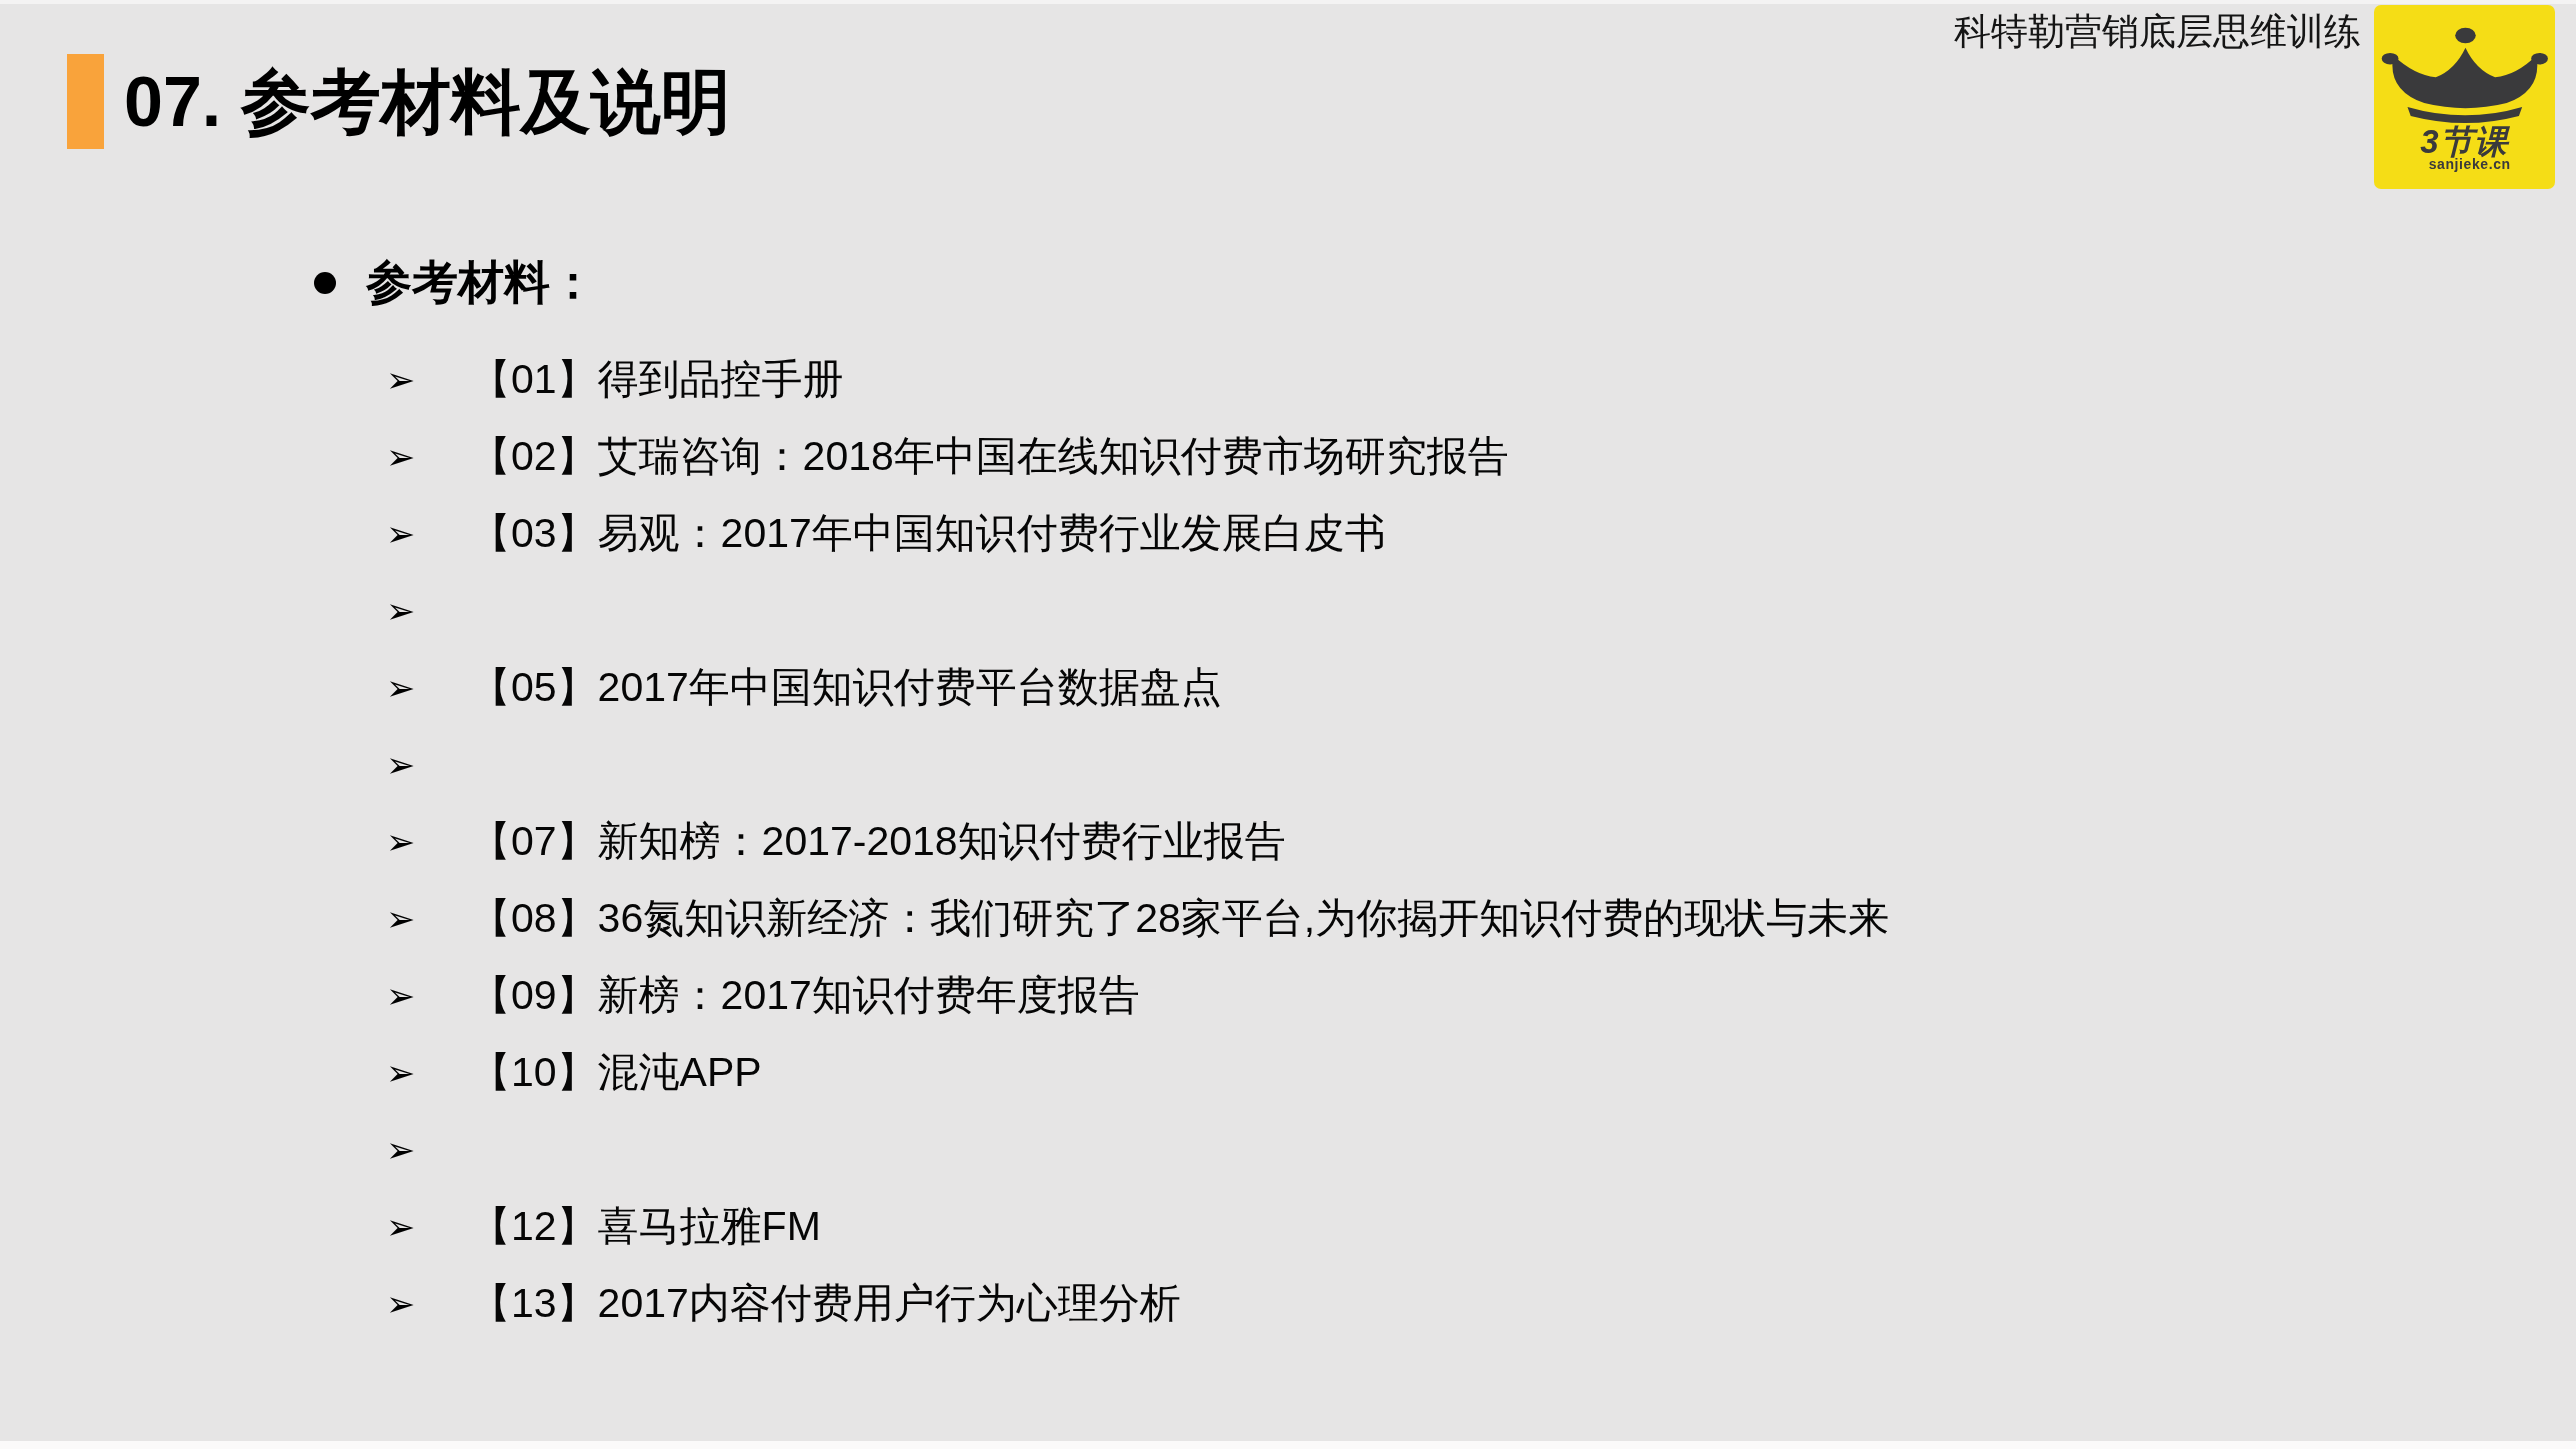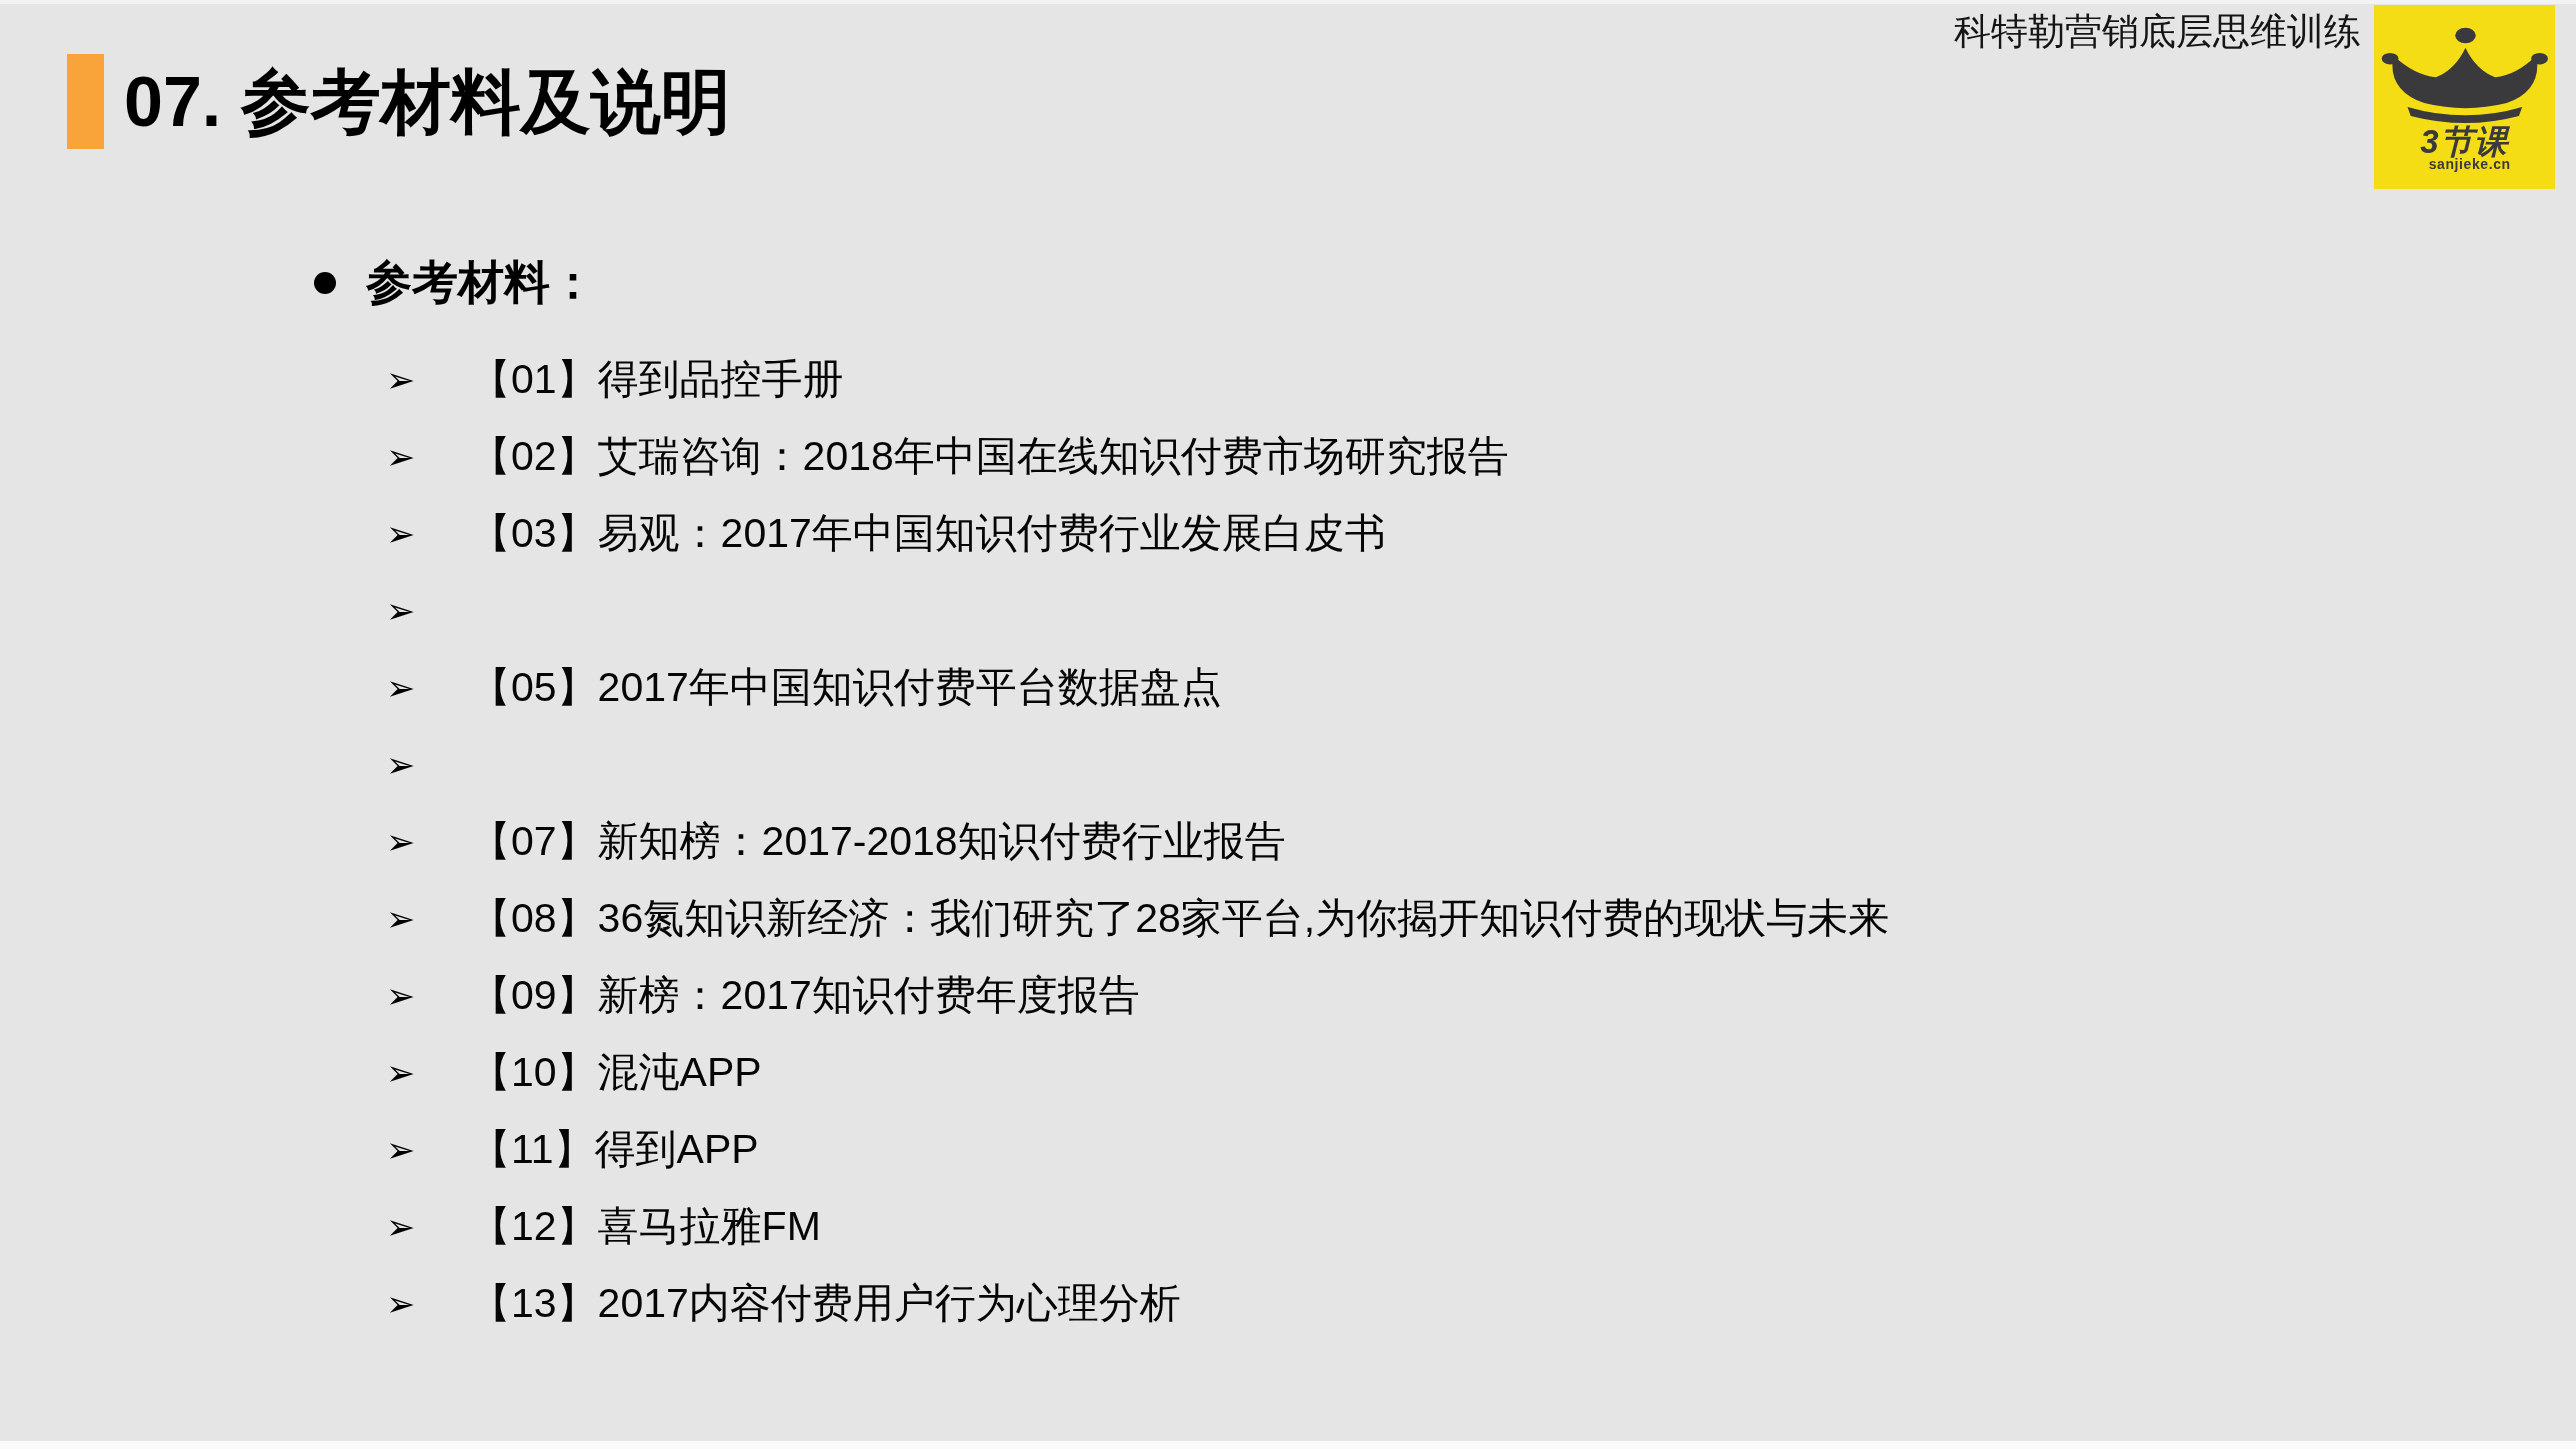--- a/index.html
+++ b/index.html
@@ -20,21 +20,21 @@
   }
 
   
   .course-info{
     position:absolute;right:215px;top:9px;text-align:right;
     font-family:"Liberation Serif",serif;
     font-size:37px;line-height:45px;color:#151515;white-space:nowrap;
   }
 
   
-  .logo{position:absolute;left:2374px;top:5.2px;width:181px;height:184px;background:#f5dd16;}
+  .logo{position:absolute;left:2374px;top:5.2px;width:181px;height:184px;background:#f5dd16;border-radius:7px;}
   .logo svg{position:absolute;left:0;top:0;display:block;}
   .logo-brand{
     position:absolute;top:115px;left:0;width:100%;text-align:center;
     font-size:33px;font-weight:800;font-style:italic;color:#3a3a3c;letter-spacing:1.3px;
   }
   .logo-domain{
     position:absolute;top:151px;left:0;width:100%;text-align:center;
     font-size:14px;font-weight:bold;color:#3a3a3c;letter-spacing:0.6px;
     transform:translateX(5.2px);
   }
@@ -119,21 +119,20 @@
     <li>
         <span class="arrow">➢</span>
         <span class="li-text">【09】新榜：2017知识付费年度报告</span>
       </li>
     <li>
         <span class="arrow">➢</span>
         <span class="li-text">【10】混沌APP</span>
       </li>
     <li>
         <span class="arrow">➢</span>
-        <span class="li-text">【11】得到APP</span>
       </li>
     <li>
         <span class="arrow">➢</span>
         <span class="li-text">【12】喜马拉雅FM</span>
       </li>
     <li>
         <span class="arrow">➢</span>
         <span class="li-text">【13】2017内容付费用户行为心理分析</span>
       </li>
   </ul>

